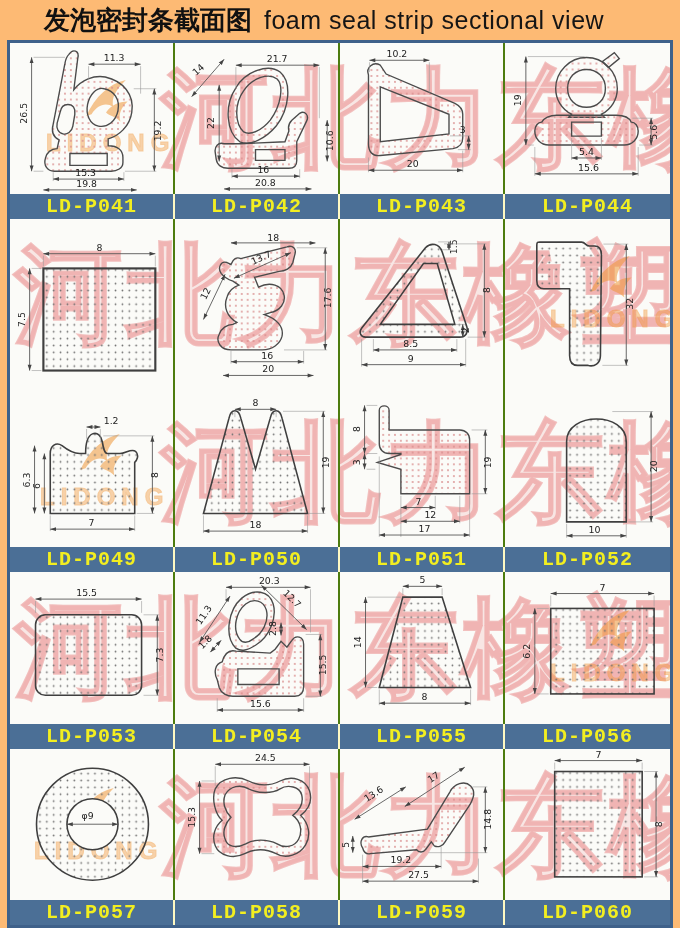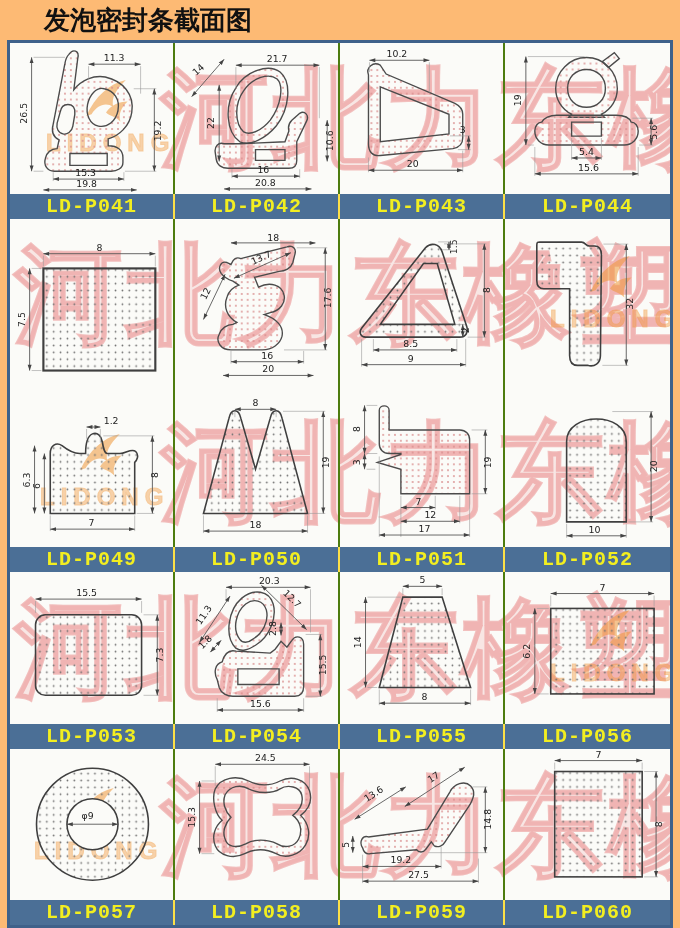--- a/index.html
+++ b/index.html
@@ -8,21 +8,21 @@
   .t-zh{font-family:"DejaVu Sans",sans-serif;font-weight:700;font-size:26px;color:#111;}
   .t-en{font-family:"Liberation Sans",sans-serif;font-weight:500;font-size:25px;color:#151515;letter-spacing:0.5px;}
   .grid{position:absolute;left:7px;right:7px;top:40px;bottom:0;border:3px solid #3f618a;background:#fbfbf8;
         display:grid;grid-template-rows:repeat(5,1fr);overflow:hidden;}
   .row{display:flex;flex-direction:column;position:relative;}
   .cells{flex:1;display:grid;grid-template-columns:repeat(4,1fr);position:relative;z-index:2;}
   .cell{position:relative;border-right:2px solid #4d7c0f;background:transparent;overflow:hidden;}
   .cell:last-child{border-right:none;}
   .cell svg{width:100%;height:100%;display:block;}
   .bands{height:25px;display:grid;grid-template-columns:repeat(4,1fr);position:relative;z-index:3;background:#4b6f96;}
-  .band-cell{display:flex;align-items:center;justify-content:center;border-right:2px solid #fde047;
+  .band-cell{display:flex;align-items:center;justify-content:center;border-right:2px solid #fef9c3;
              color:#f2ee20;font-family:"Liberation Mono",monospace;font-weight:700;font-size:20px;letter-spacing:1px;}
   .band-cell:last-child{border-right:none;}
   
   .wm{position:absolute;z-index:1;white-space:nowrap;pointer-events:none;
       font-family:"DejaVu Sans",sans-serif;font-weight:700;font-size:108px;line-height:1;letter-spacing:4px;
       color:rgba(238,150,150,0.20);-webkit-text-stroke:2px rgba(230,120,120,0.45);}
   .logo{position:absolute;z-index:1;width:120px;text-align:center;pointer-events:none;opacity:0.55;}
   .logo .word{display:block;font-family:"Liberation Sans",sans-serif;font-weight:700;font-size:24px;
               letter-spacing:6px;color:rgba(240,150,56,0.75);-webkit-text-stroke:1px rgba(240,150,56,0.8);}
   
@@ -32,20 +32,21 @@
   .dim{stroke:#555;stroke-width:0.9;}
   .ext{stroke:#999;stroke-width:0.6;}
   .dt{font-family:"DejaVu Sans",sans-serif;font-size:9.5px;fill:#222;text-anchor:middle;}
 </style>
 </head>
 <body>
 
 <div class="page">
   <div class="titlebar">
     <span class="t-zh">发泡密封条截面图</span>
+    <span class="t-en">foam seal strip sectional view</span>
   </div>
 
   <div class="grid">
 
     <svg width="0" height="0" style="position:absolute" aria-hidden="true">
       <defs>
         <pattern id="dotsR" width="6" height="6" patternUnits="userSpaceOnUse">
             <circle cx="2" cy="2" r="0.9" fill="#d98c8c"></circle>
           </pattern>
         <pattern id="dotsD" width="7" height="7" patternUnits="userSpaceOnUse">

